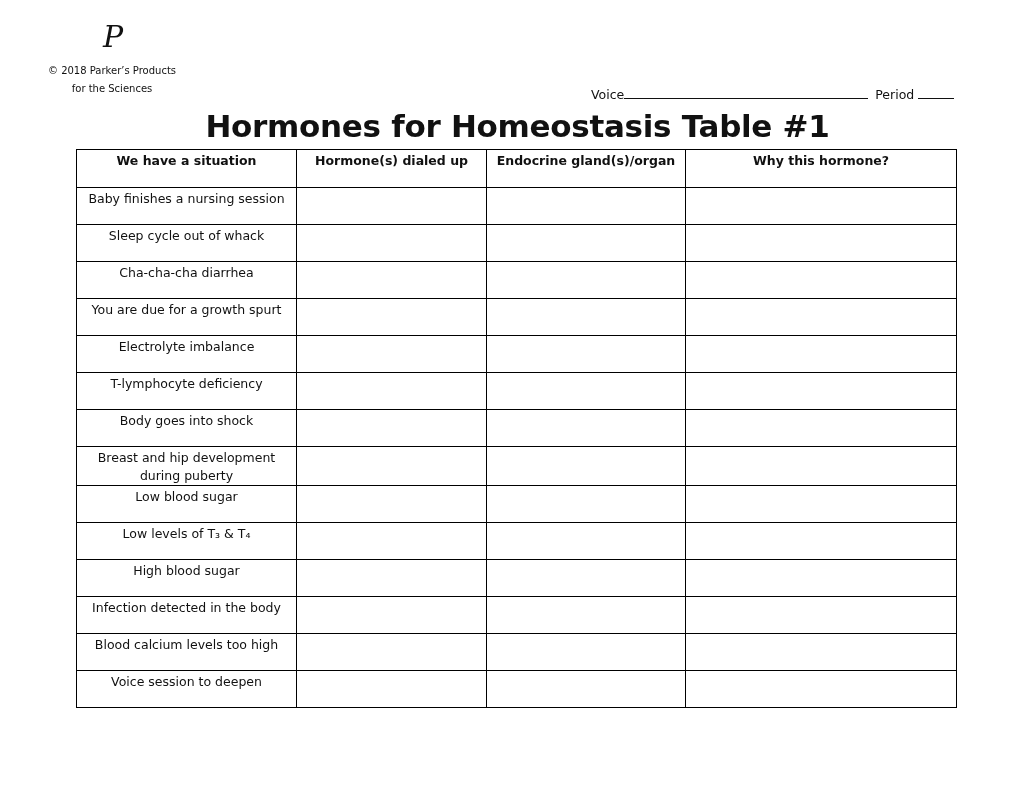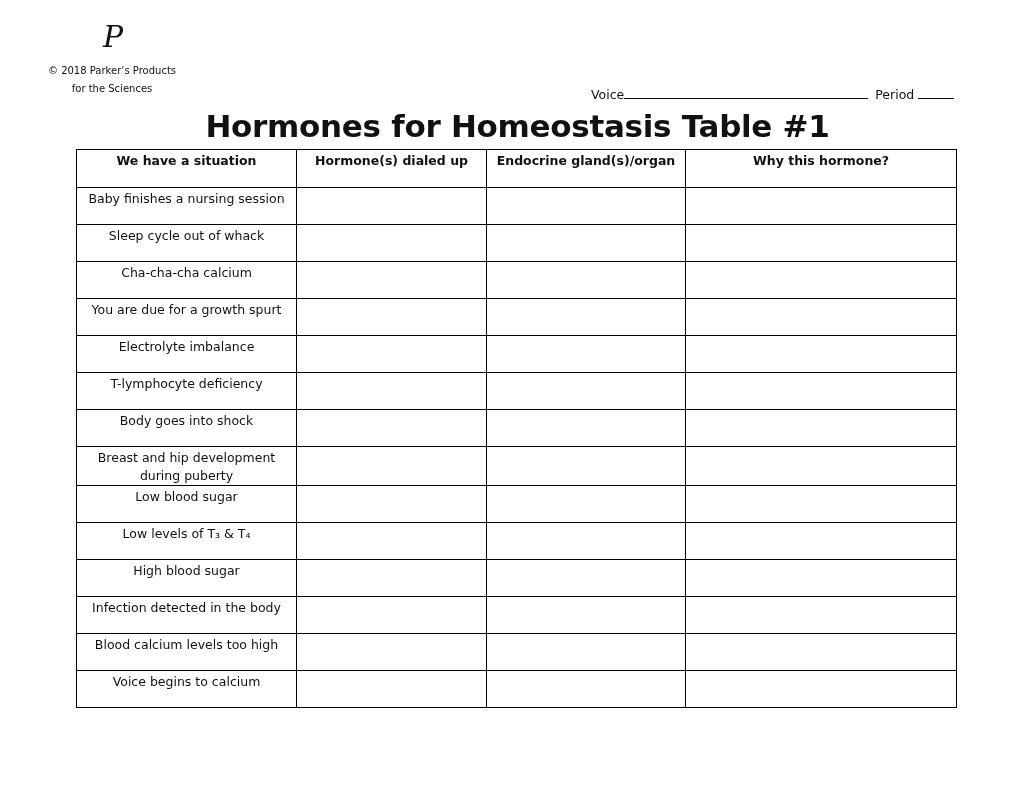--- a/index.html
+++ b/index.html
@@ -58,21 +58,21 @@
         <td></td>
         <td></td>
       </tr>
       <tr>
         <td>Sleep cycle out of whack</td>
         <td></td>
         <td></td>
         <td></td>
       </tr>
       <tr>
-        <td>Cha-cha-cha calcium</td>
+        <td>Cha-cha-cha diarrhea</td>
         <td></td>
         <td></td>
         <td></td>
       </tr>
       <tr>
         <td>You are due for a growth spurt</td>
         <td></td>
         <td></td>
         <td></td>
       </tr>
@@ -124,19 +124,19 @@
         <td></td>
         <td></td>
       </tr>
       <tr>
         <td>Blood calcium levels too high</td>
         <td></td>
         <td></td>
         <td></td>
       </tr>
       <tr>
-        <td>Voice begins to calcium</td>
+        <td>Voice session to deepen</td>
         <td></td>
         <td></td>
         <td></td>
       </tr>
     </tbody>
 </table>
 
 </body></html>

